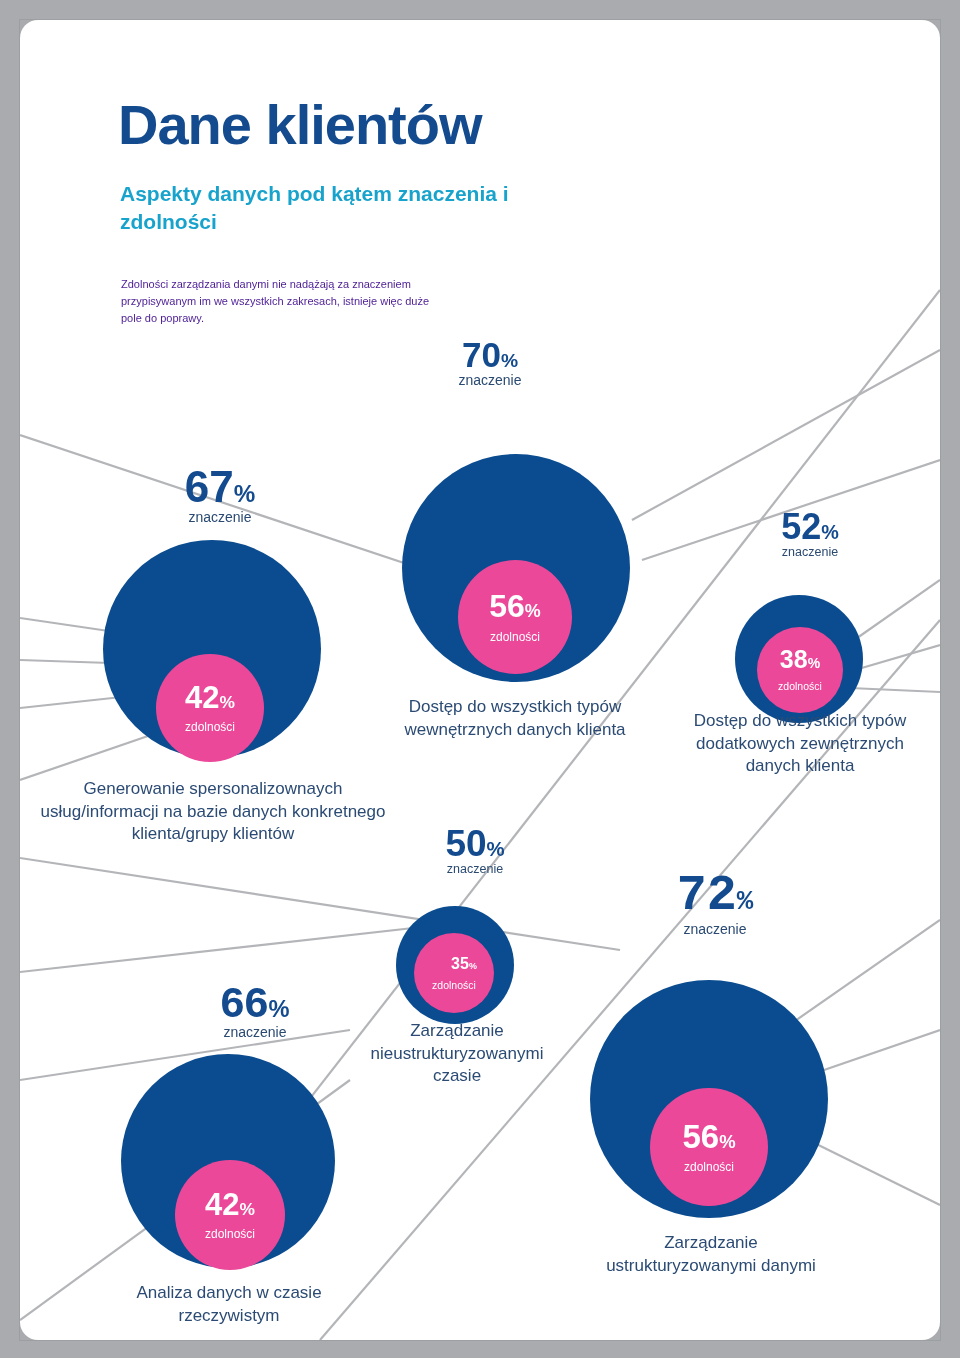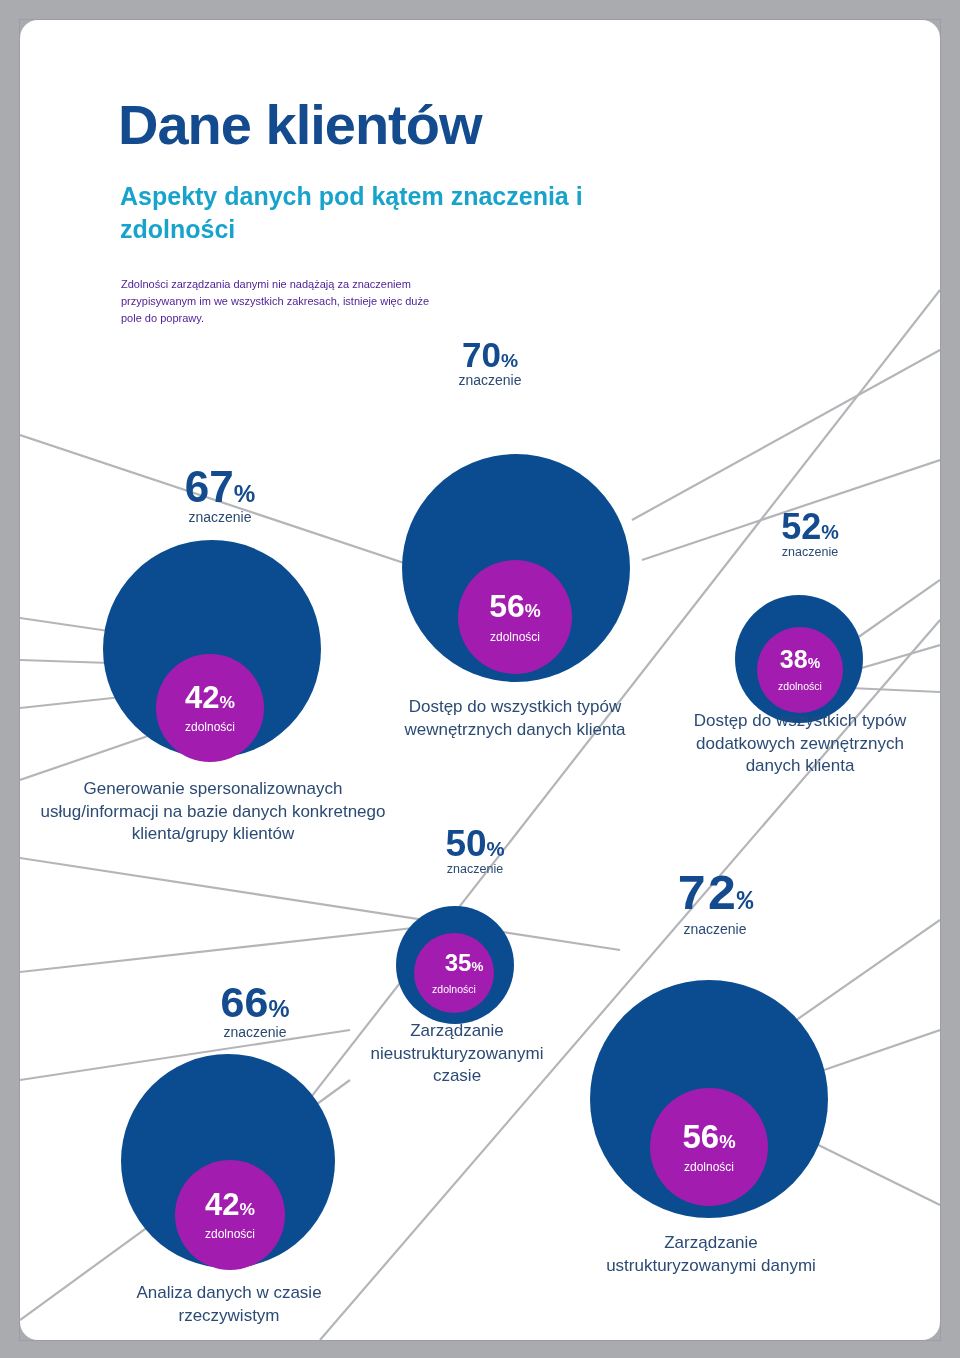--- a/index.html
+++ b/index.html
@@ -49,21 +49,21 @@
     font-weight: bold;
     color: #134B8E;
     letter-spacing: -1px;
     line-height: 1.05;
   }
   .subtitle {
     position: absolute;
     left: 100px;
     top: 160px;
     width: 470px;
-    font-size: 25px;
+    font-size: 21px;
     font-weight: bold;
     color: #18A3CC;
     line-height: 1.32;
   }
   .intro {
     position: absolute;
     left: 101px;
     top: 256px;
     width: 330px;
     font-size: 11px;
@@ -75,21 +75,21 @@
   .cluster { position: absolute; }
 
   .outer-circle {
     position: absolute;
     border-radius: 50%;
     background: #0A4C8F;
   }
   .inner-circle {
     position: absolute;
     border-radius: 50%;
-    background: #a21caf;
+    background: #ec4899;
     display: flex;
     flex-direction: column;
     align-items: center;
     justify-content: center;
   }
   .inner-val {
     color: #ffffff;
     font-weight: bold;
     line-height: 0.95;
     white-space: nowrap;
@@ -227,21 +227,21 @@
 
     <div class="cluster">
       <div class="top-stat" style="left:375px; top:806px; width:160px;">
         <div class="top-val" style="font-size:37px;">
           <span>50</span><span class="pct">%</span>
         </div>
         <div class="top-label" style="font-size:12.5px;">znaczenie</div>
       </div>
       <div class="outer-circle" style="left:376px; top:886px; width:118px; height:118px;"></div>
       <div class="inner-circle" style="left:394px; top:913px; width:80px; height:80px;">
-        <div class="inner-val" style="font-size:24px;margin-left:20px;">
+        <div class="inner-val" style="font-size:16px;margin-left:20px;">
           <span>35</span><span class="pct">%</span>
         </div>
         <div class="inner-label" style="font-size:10.5px;">zdolności</div>
       </div>
       <div class="caption" style="left:333px; top:1000px; width:208px;">Zarządzanie nieustrukturyzowanymi czasie</div>
     </div>
 
     <div class="cluster">
       <div class="top-stat" style="left:145px; top:962px; width:180px;">
         <div class="top-val" style="font-size:43px;">

